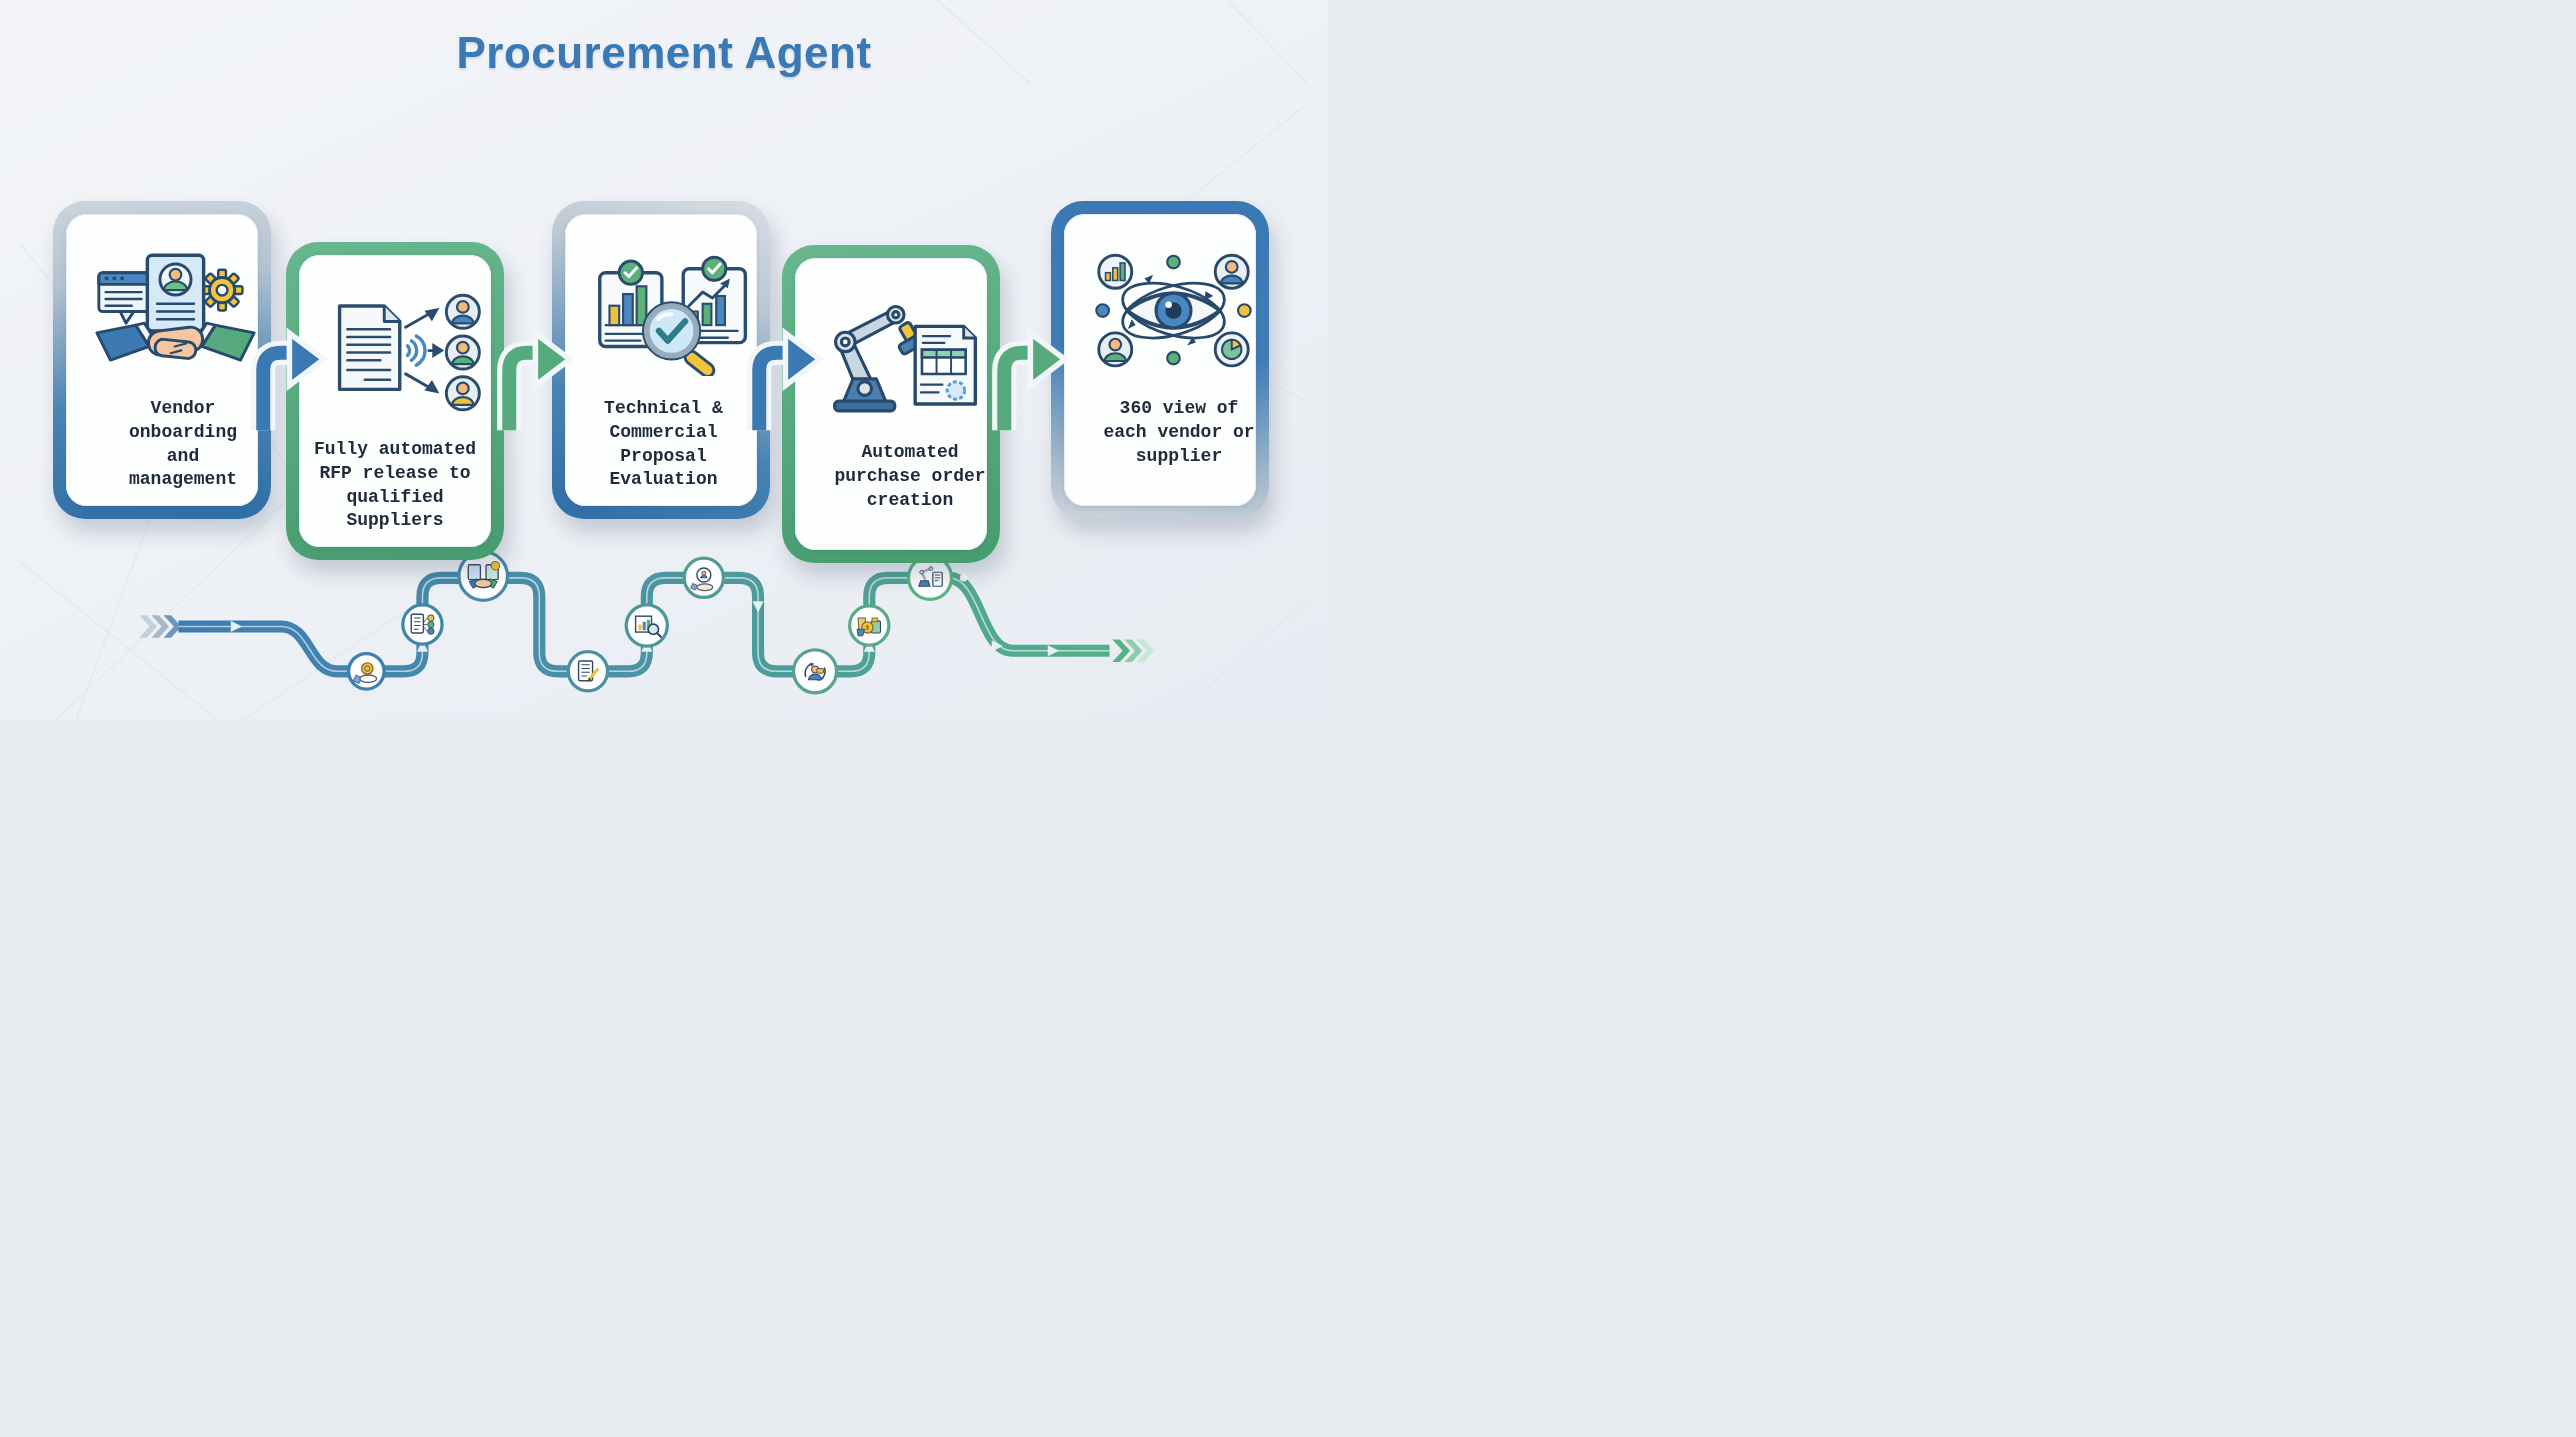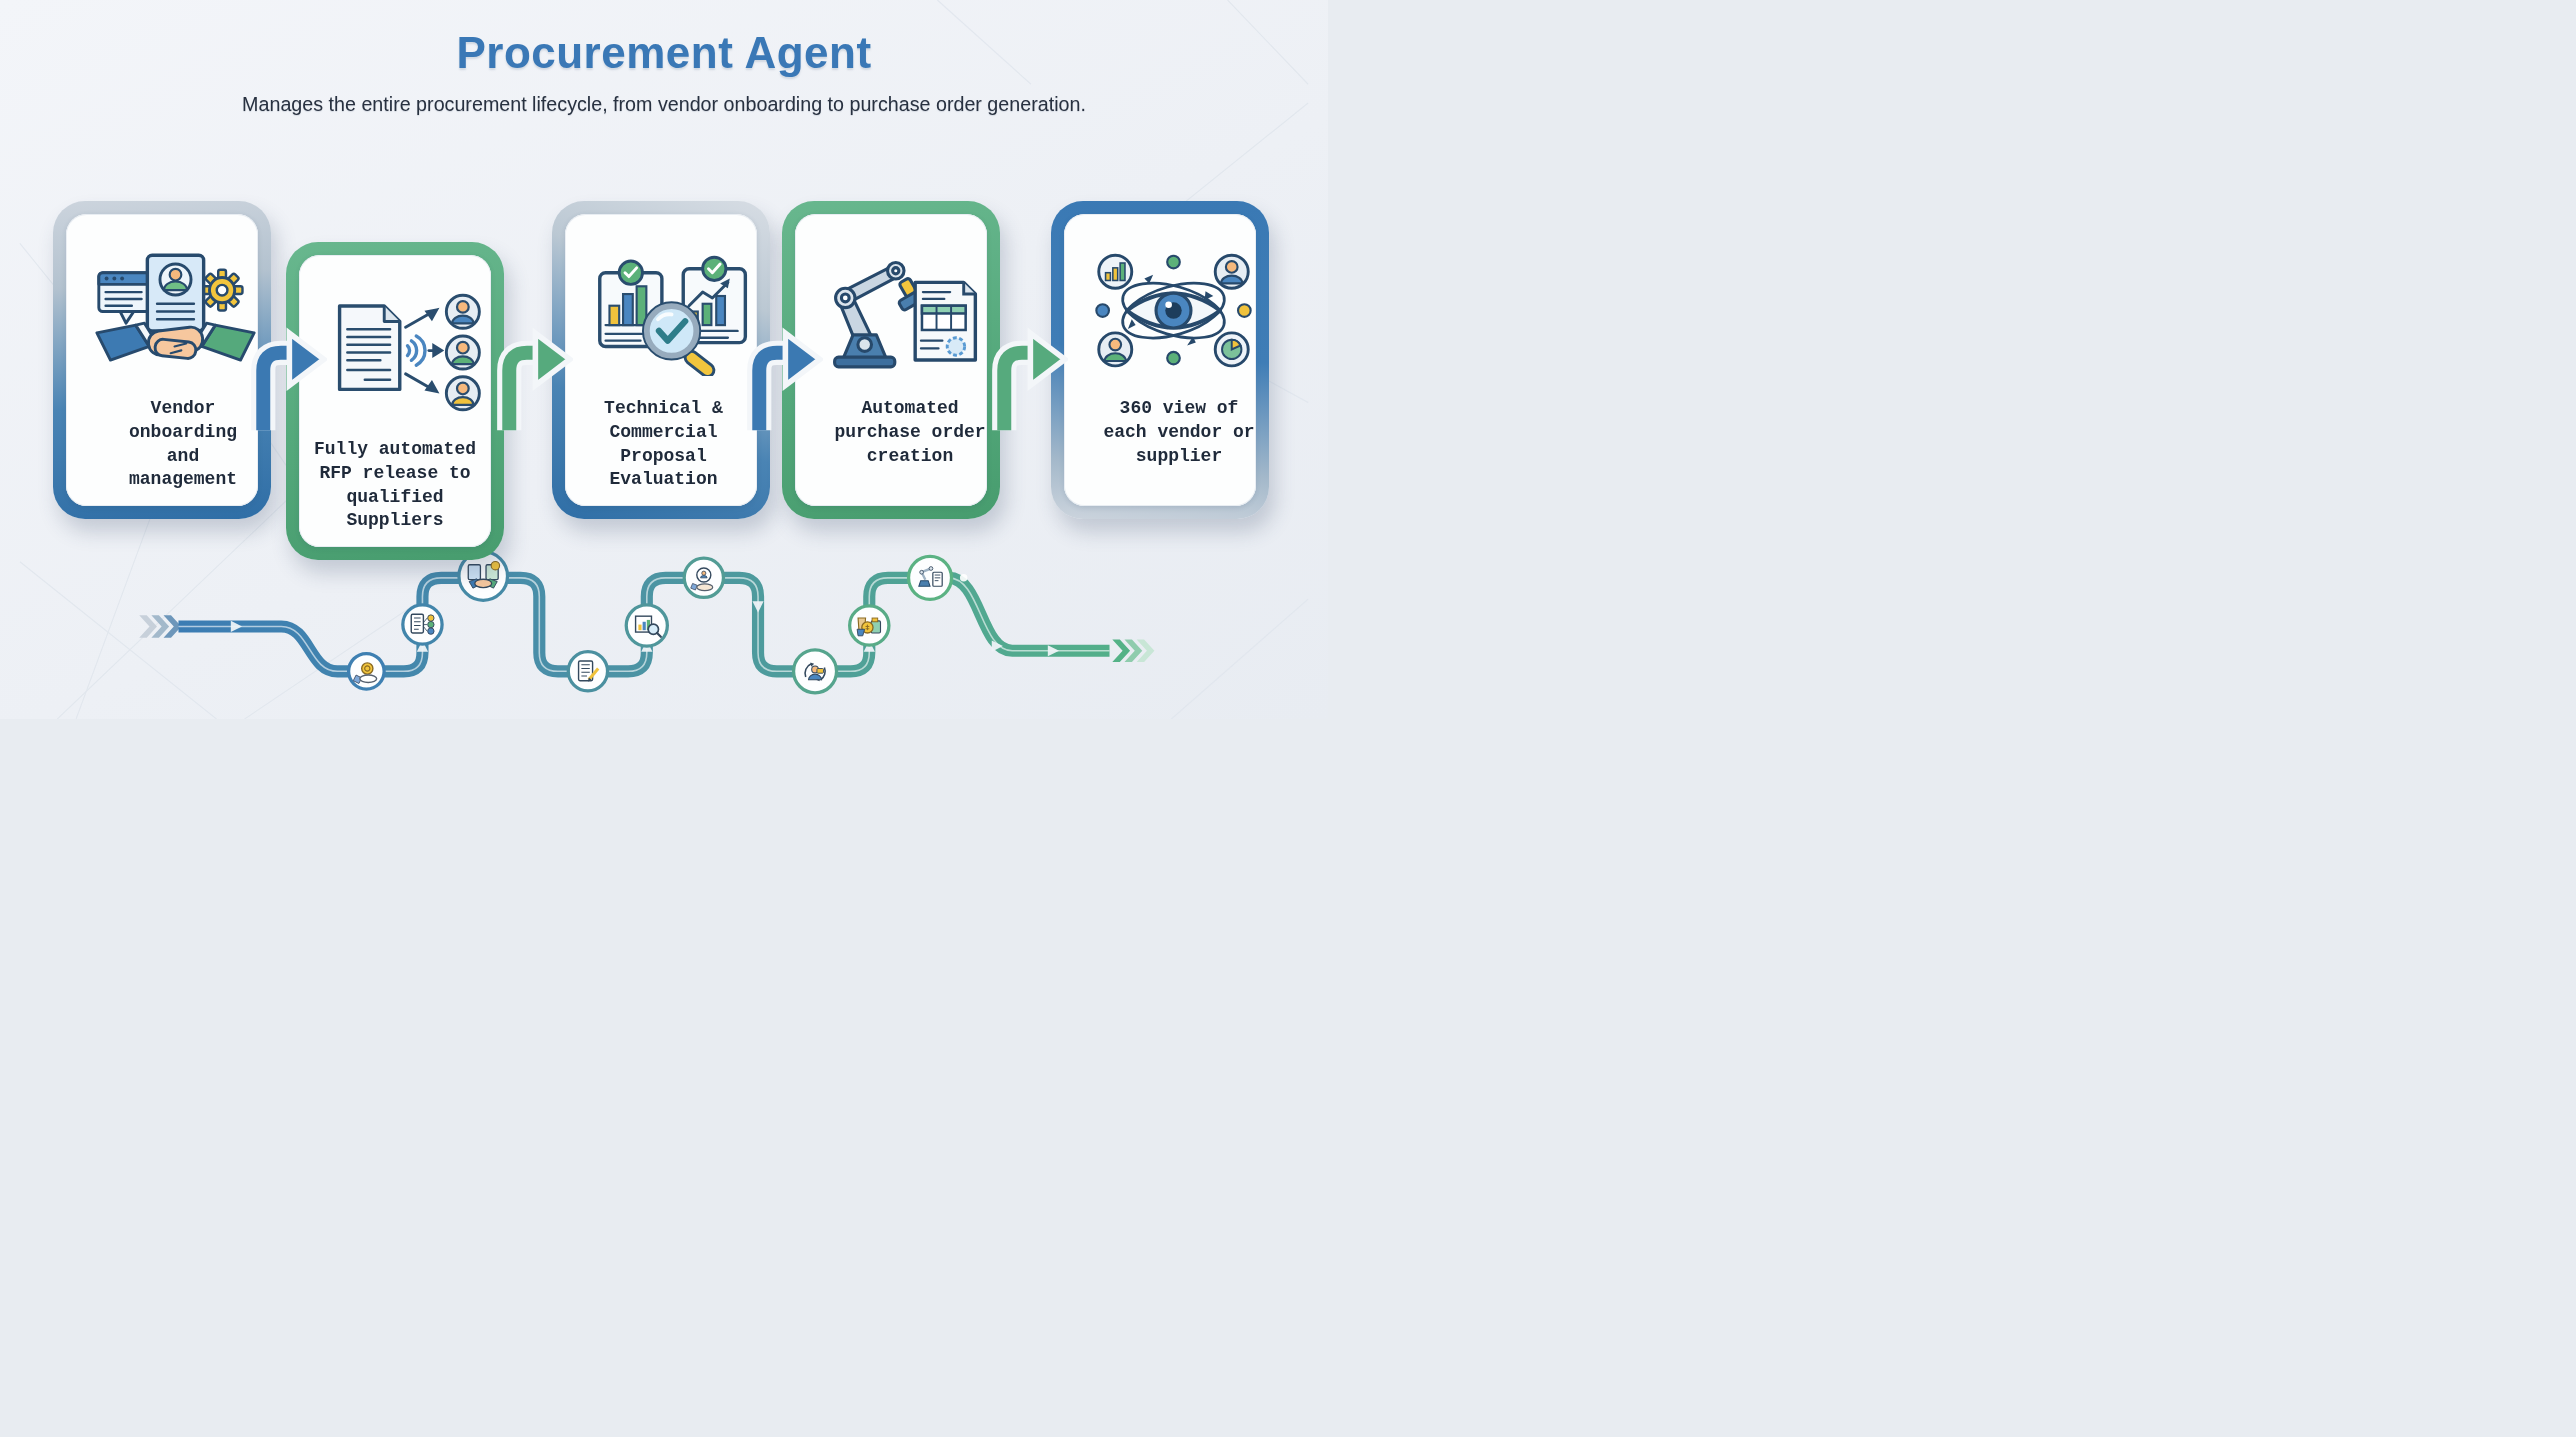--- a/index.html
+++ b/index.html
@@ -14,21 +14,21 @@
   .subtitle{margin-top:15px;font-size:19.7px;font-weight:500;color:#283140;
             text-shadow:0 0.9px 0.9px rgba(150,160,175,.3);}
 
   
   .card{position:absolute;top:201px;width:218px;height:318px;border-radius:32px;
         padding:13px;box-sizing:border-box;z-index:2;
         box-shadow:5.6px 13px 20.6px rgba(50,70,100,.22);}
   .card.c1{left:53px;  background:linear-gradient(175deg,#ccd4dd 0%,#b3c2cf 26%,#4a84b4 62%,#2f6ea6 100%);}
   .card.c2{left:286px; background:linear-gradient(170deg,#68b78e 0%,#55a97c 55%,#479c6e 100%);margin-top:41px;}
   .card.c3{left:552px; background:linear-gradient(200deg,#d7dde4 0%,#bbc8d3 28%,#4a84b4 66%,#2f6ea6 100%);}
-  .card.c4{left:782px; background:linear-gradient(170deg,#68b78e 0%,#55a97c 55%,#479c6e 100%);}
+  .card.c4{left:782px; background:linear-gradient(170deg,#68b78e 0%,#55a97c 55%,#479c6e 100%);margin-top:44px;}
   .card.c5{left:1051px;background:linear-gradient(185deg,#3a79b4 0%,#3f7db6 48%,#a3b8ca 82%,#ccd4dd 100%);}
   .card-inner{width:100%;height:100%;background:#fdfefe;border-radius:20.6px;
         display:flex;flex-direction:column;align-items:flex-end;
         box-shadow:inset 0 0 0 0.9px #e8edf2,0 1.9px 5.6px rgba(45,65,95,.12);font-family:Liberation Mono, monospace;}
   .card-icon{margin-top:20.6px;height:155px;display:flex;align-items:center;justify-content:center;}
   .card-label{margin-top:7.5px;font-size:18px;font-weight:700;color:#1f2a3a;
         text-align:center;line-height:1.32;}
   .c1 .card-label{width:150px;} .c2 .card-label{width:192px;} .c3 .card-label{width:187px;}
   .c4 .card-label{width:154px;} .c5 .card-label{width:154px;}
 
@@ -52,21 +52,20 @@
       <path d="M240,768 L430,640"></path>
       <path d="M1376,110 L1140,300 L1376,430"></path>
       <path d="M1290,0 L1376,90"></path>
       <path d="M1230,768 L1376,640"></path>
       <path d="M980,0 L1080,90"></path>
     </g>
   </svg>
 
   <div class="header">
     <div class="title">Procurement Agent</div>
-    <div class="subtitle">Manages the entire procurement lifecycle, from vendor onboarding to purchase order generation.</div>
   </div>
 
   <div class="card c1">
     <div class="card-inner">
       <div class="card-icon">
         <svg width="165" height="127" viewBox="0 0 170 130">
 
           <g stroke="#274a6d" stroke-width="3" stroke-linejoin="round">
             <rect x="6" y="24" width="52" height="40" rx="4" fill="#eef5fb"></rect>
             <path d="M6,36 h52 v-8 a4,4 0 0 0 -4,-4 h-44 a4,4 0 0 0 -4,4 z" fill="#4a86c0" stroke-width="3"></path>

